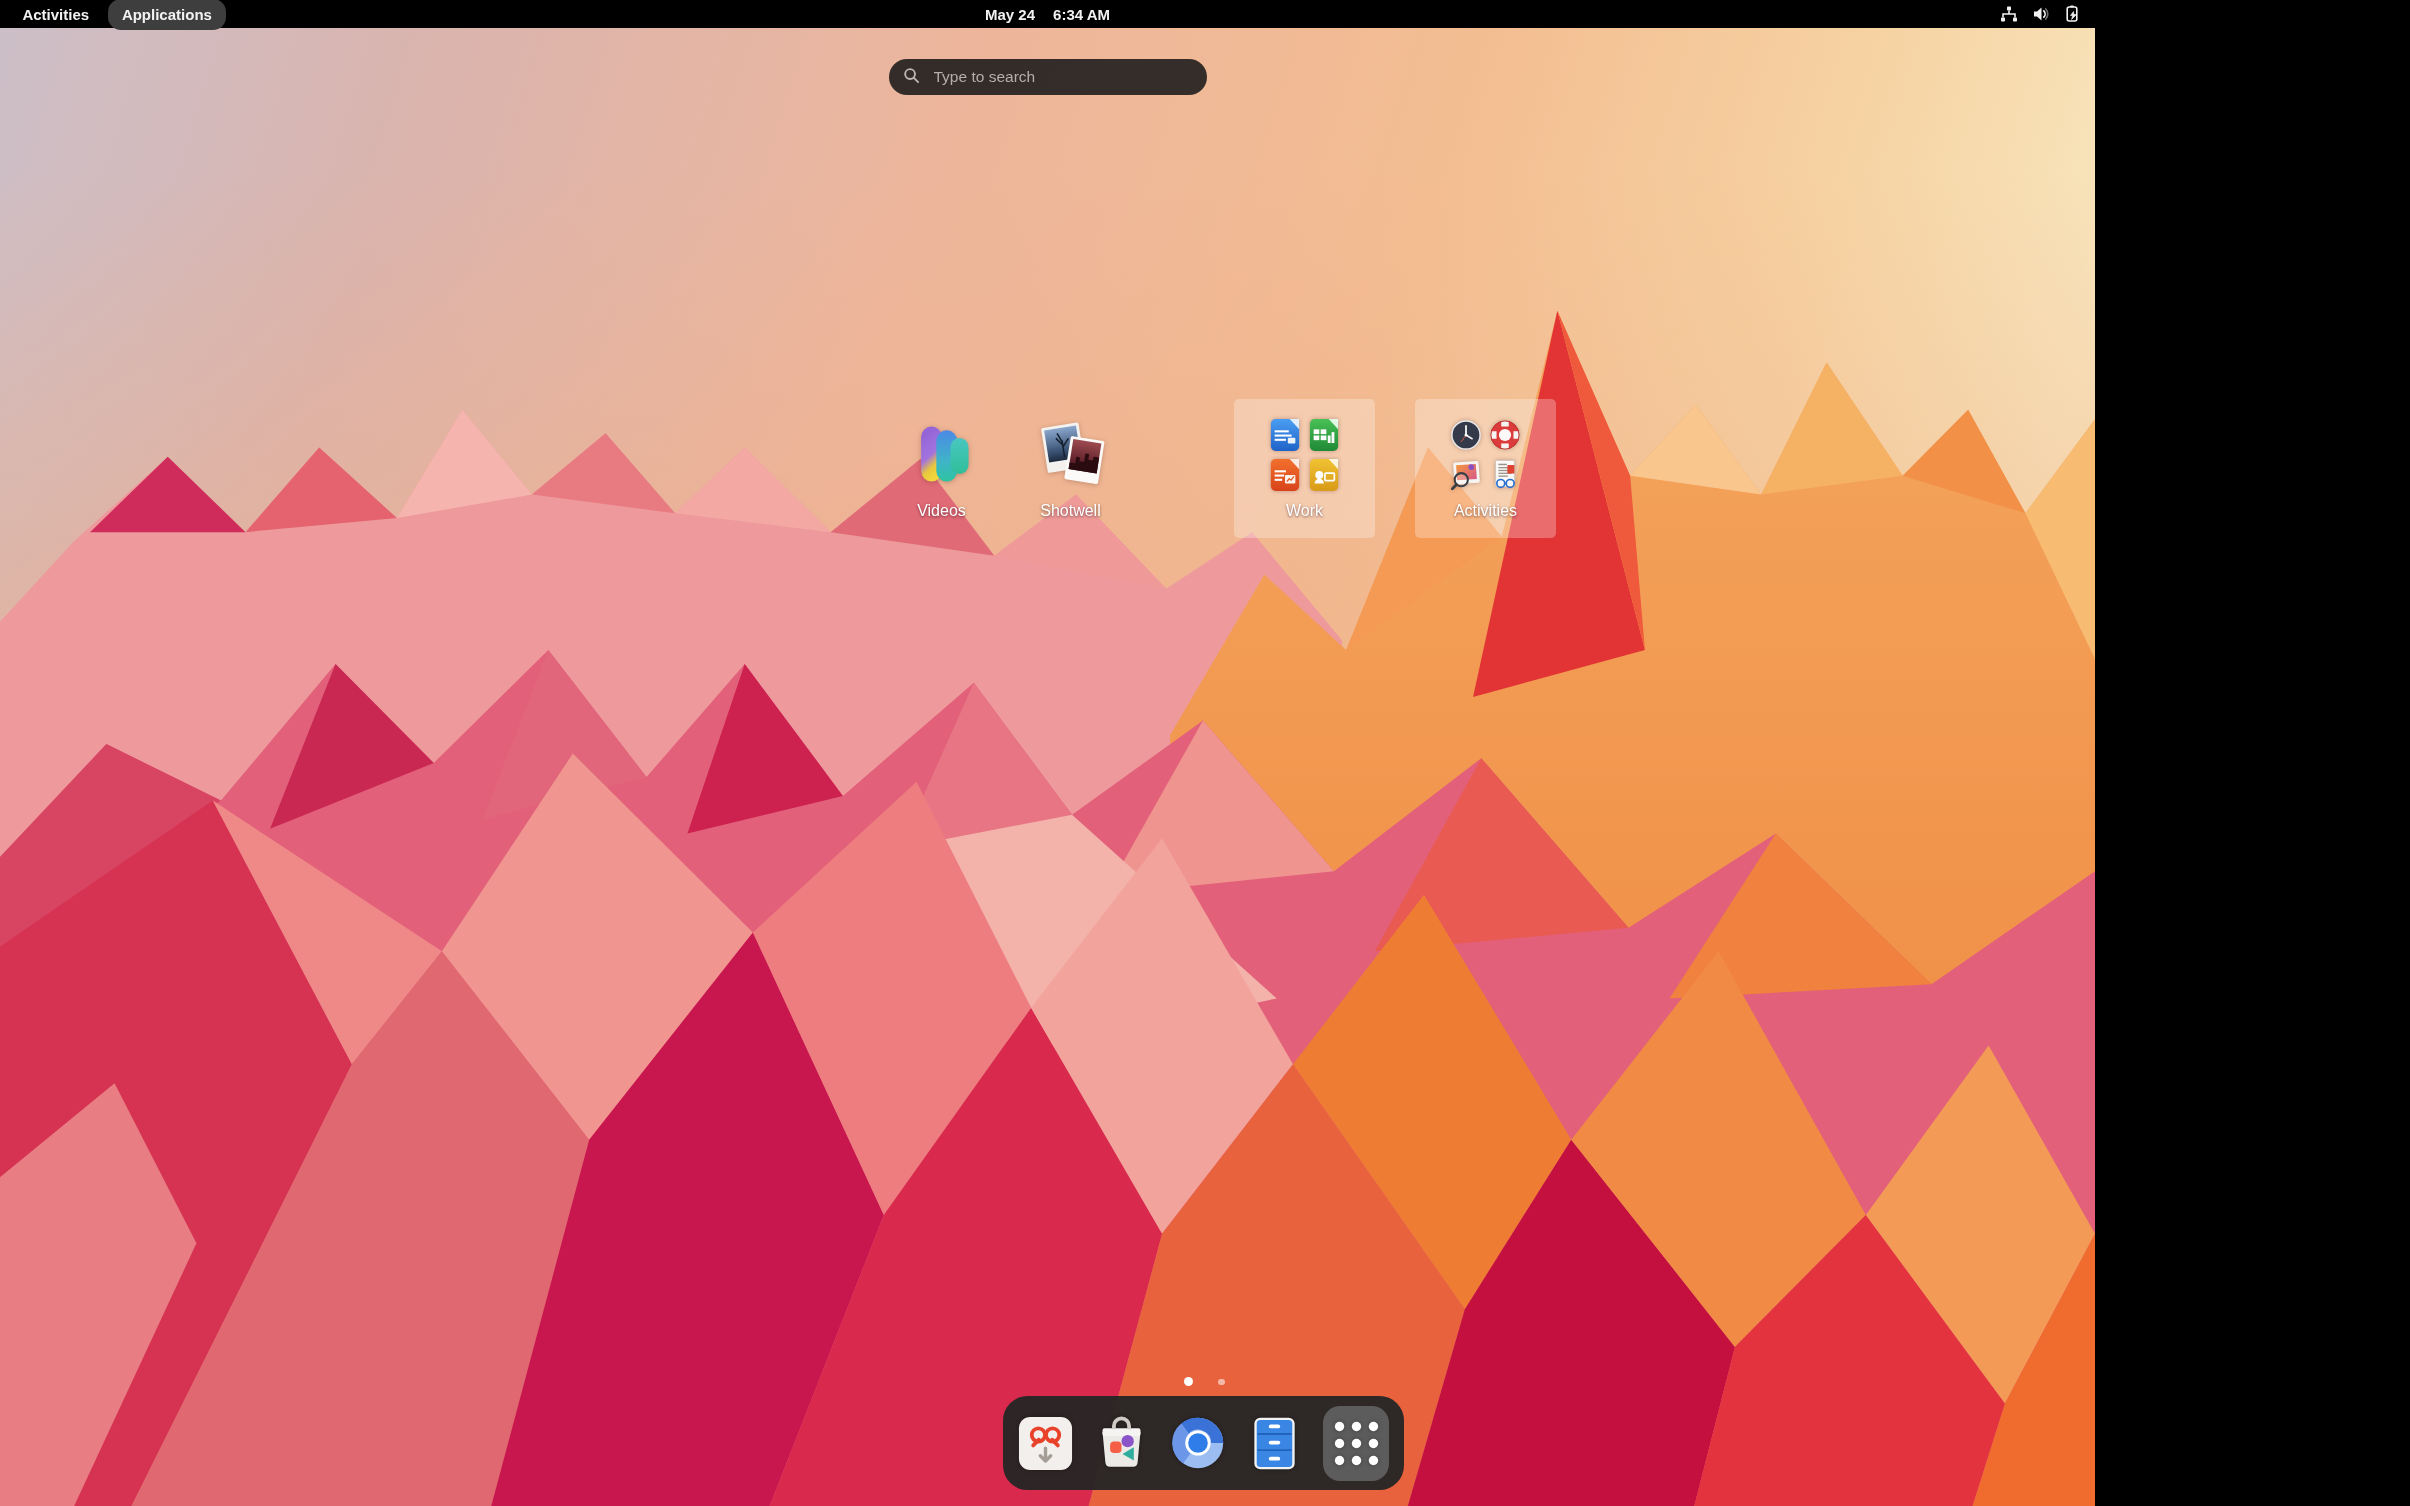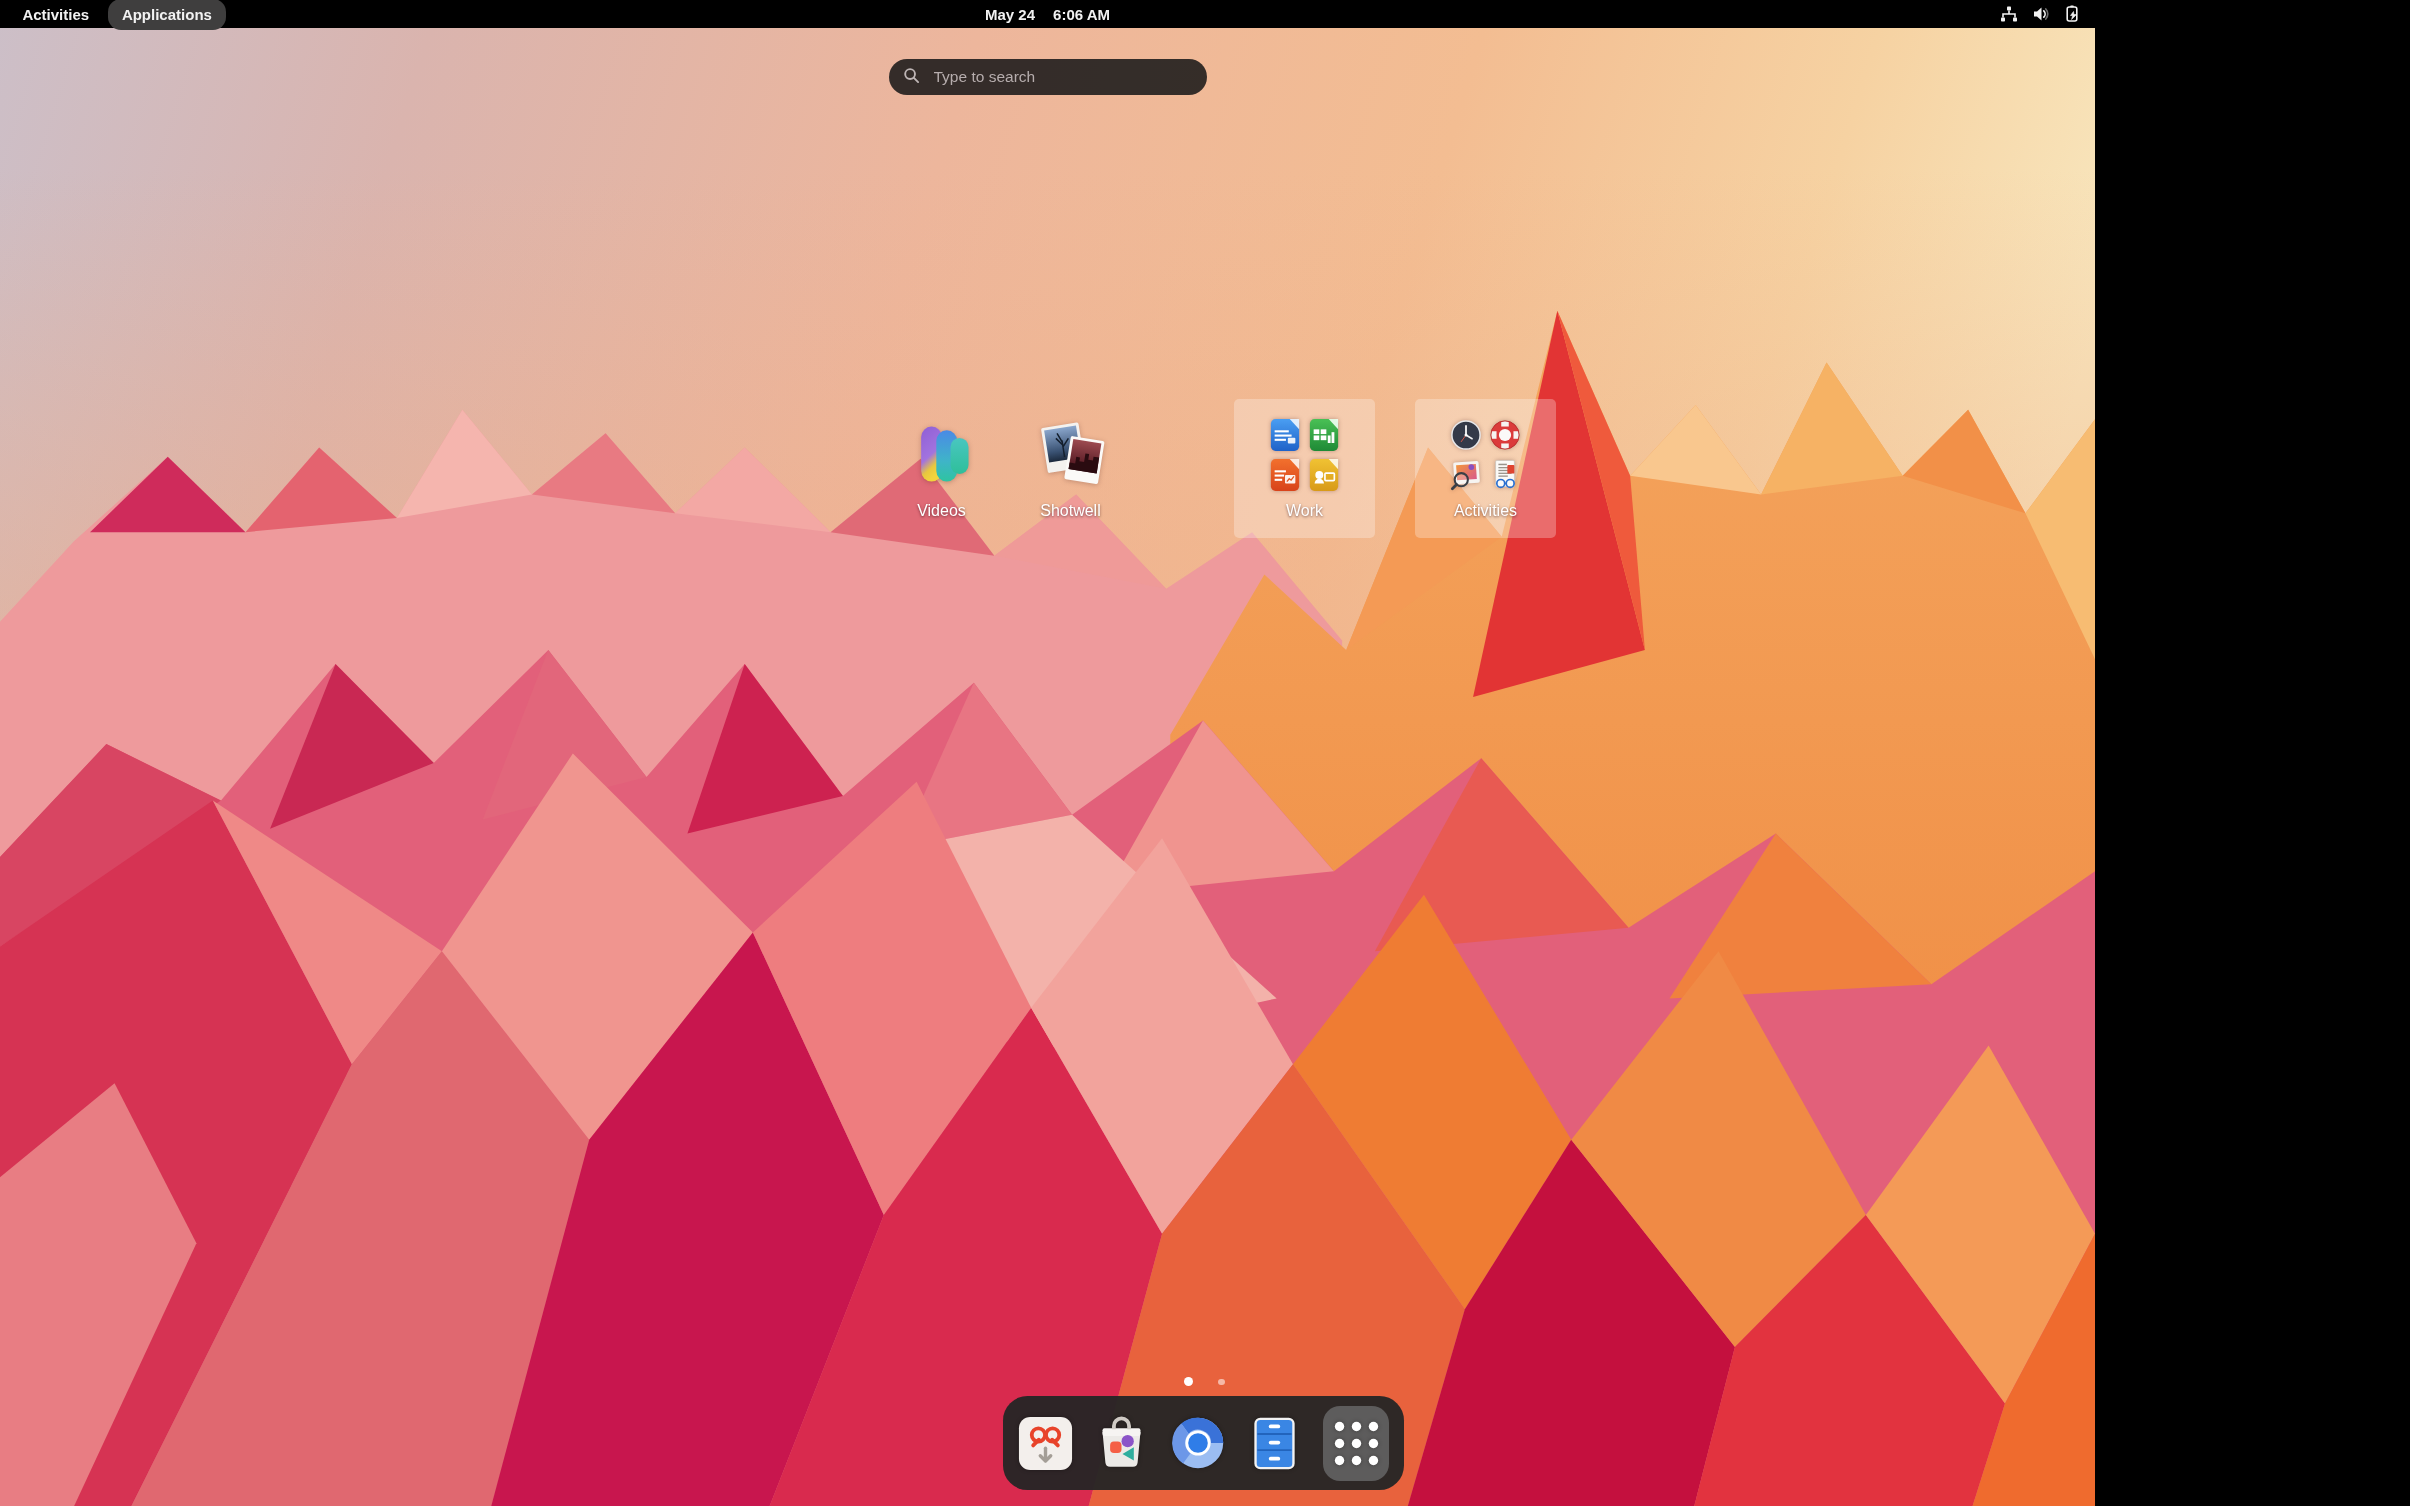--- a/index.html
+++ b/index.html
@@ -153,21 +153,21 @@
     <polygon points="0,1250 140,1150 240,1320 90,1600 0,1600" fill="#ea8588" opacity="0.9"></polygon>
   </svg>
 
   <header class="top-bar">
     <div class="left">
       <button class="tb-btn">Activities</button>
       <button class="tb-btn pill">Applications</button>
     </div>
     <button class="center">
       <span>May 24</span>
-      <span>6:06 AM</span>
+      <span>6:34 AM</span>
     </button>
     <button class="right">
       <span>
         <svg width="18" height="18" viewBox="0 0 18 18" fill="none">
           <rect x="7" y="1.5" width="4" height="4" rx="0.8" fill="#f2f2f2"></rect>
           <path d="M9 5.5 V9 M3 12.5 V9 H15 V12.5" stroke="#f2f2f2" stroke-width="1.6"></path>
           <rect x="1" y="12.5" width="4" height="4" rx="0.8" fill="#f2f2f2"></rect>
           <rect x="13" y="12.5" width="4" height="4" rx="0.8" fill="#f2f2f2"></rect>
         </svg>
       </span>

